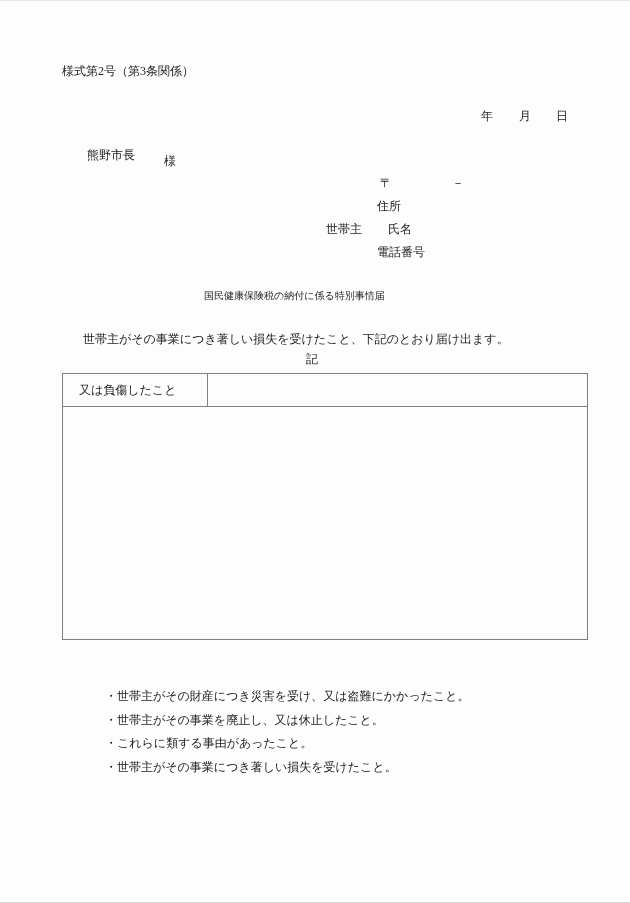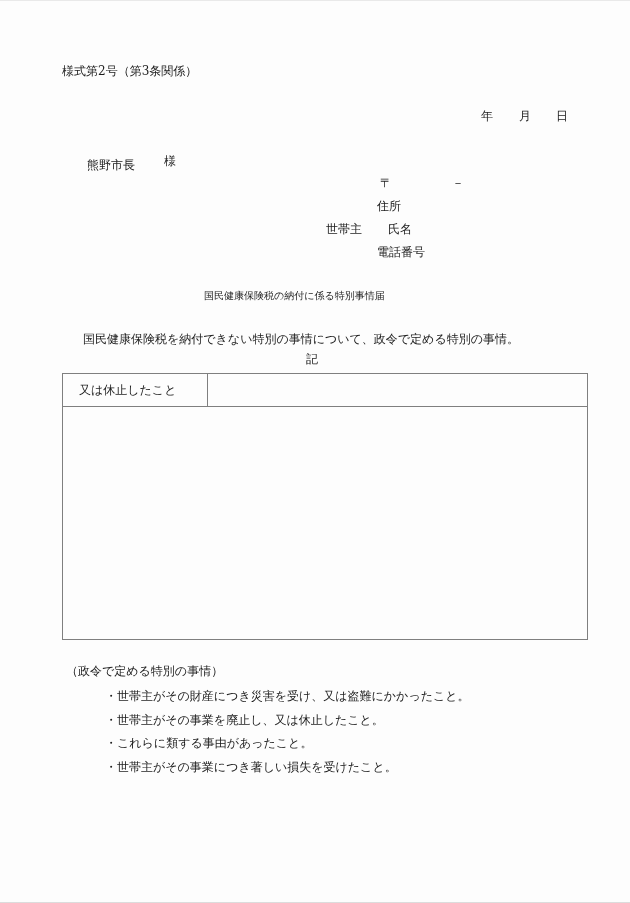--- a/index.html
+++ b/index.html
@@ -8,26 +8,26 @@
     width:630px;height:903px;
     background:#fdfdfd;
     font-family:"DejaVu Serif","Liberation Serif",serif;
     color:#1c1c1c;
     font-size:12px;
     overflow:hidden;
     border-top:1px solid #e9e9e9;
     border-bottom:1px solid #dcdcdc;
     box-sizing:border-box;
   }
-  .abs{position:absolute;line-height:16px;white-space:pre;}
+  .abs{position:absolute;line-height:16px;white-space:pre;font-family:Liberation Serif, serif;}
   .form-number{left:62px;top:62px;}
   .dl-year{left:481px;top:107px;}
   .dl-month{left:519px;top:107px;}
   .dl-day{left:556px;top:107px;}
-  .addr-name{left:87px;top:156px;}
+  .addr-name{left:87px;top:146px;}
   .addr-honorific{left:164px;top:152px;}
   .postal-mark{left:380px;top:174px;}
   .postal-dash{left:452px;top:174px;}
   .address-label{left:377px;top:197px;}
   .householder-label{left:326px;top:220px;}
   .name-label{left:388px;top:220px;}
   .phone-label{left:377px;top:243px;}
   .doc-title{left:204px;top:287px;font-size:10px;}
   .body-text{left:83px;top:330px;}
   .ki-label{left:306px;top:350px;}
@@ -71,37 +71,36 @@
 
   <div class="abs postal-mark">〒</div>
   <div class="abs postal-dash">－</div>
   <div class="abs address-label">住所</div>
   <div class="abs householder-label">世帯主</div>
   <div class="abs name-label">氏名</div>
   <div class="abs phone-label">電話番号</div>
 
   <div class="abs doc-title">国民健康保険税の納付に係る特別事情届</div>
 
-  <div class="abs body-text">国民健康保険税を納付できない特別の事情について、政令で定める特別の事情。</div>
+  <div class="abs body-text">世帯主がその事業につき著しい損失を受けたこと、下記のとおり届け出ます。</div>
 
   <div class="abs ki-label">記</div>
 
   <table class="form-table">
     <tbody>
       <tr>
-        <td class="cell-label">又は休止したこと</td>
+        <td class="cell-label">又は負傷したこと</td>
         <td class="cell-value"></td>
       </tr>
       <tr>
         <td class="cell-details" colspan="2"></td>
       </tr>
     </tbody>
   </table>
 
-  <div class="abs notes-heading">（政令で定める特別の事情）</div>
 
   <ul class="notes-list">
     <li><span>・</span><span>世帯主がその財産につき災害を受け、又は盗難にかかったこと。</span></li>
     <li><span>・</span><span>世帯主がその事業を廃止し、又は休止したこと。</span></li>
     <li><span>・</span><span>これらに類する事由があったこと。</span></li>
     <li><span>・</span><span>世帯主がその事業につき著しい損失を受けたこと。</span></li>
   </ul>
 
 </div>
 

